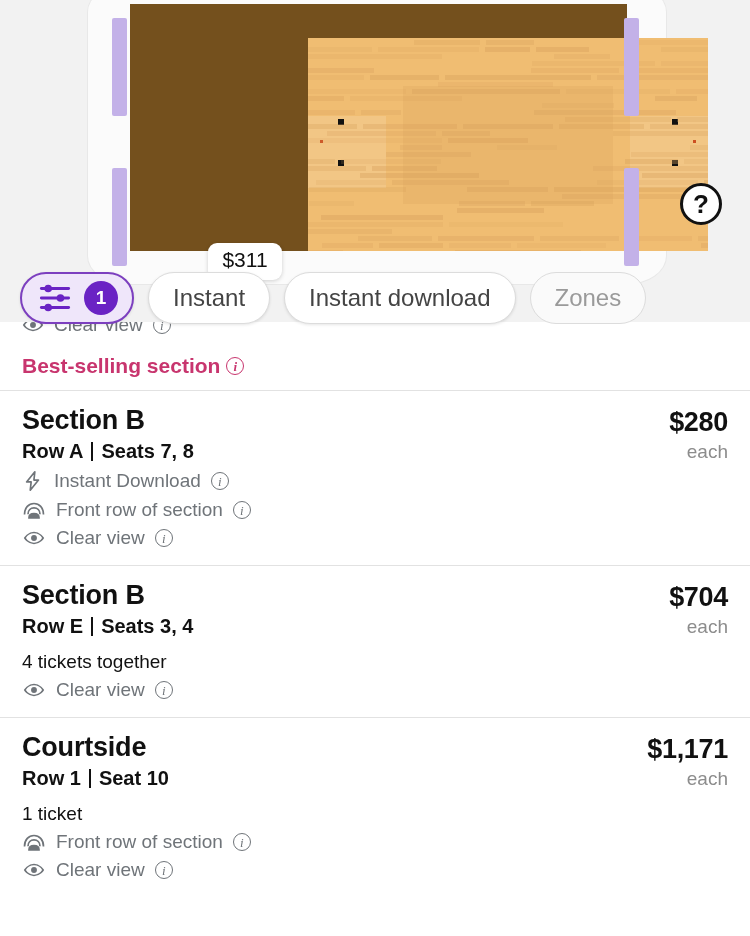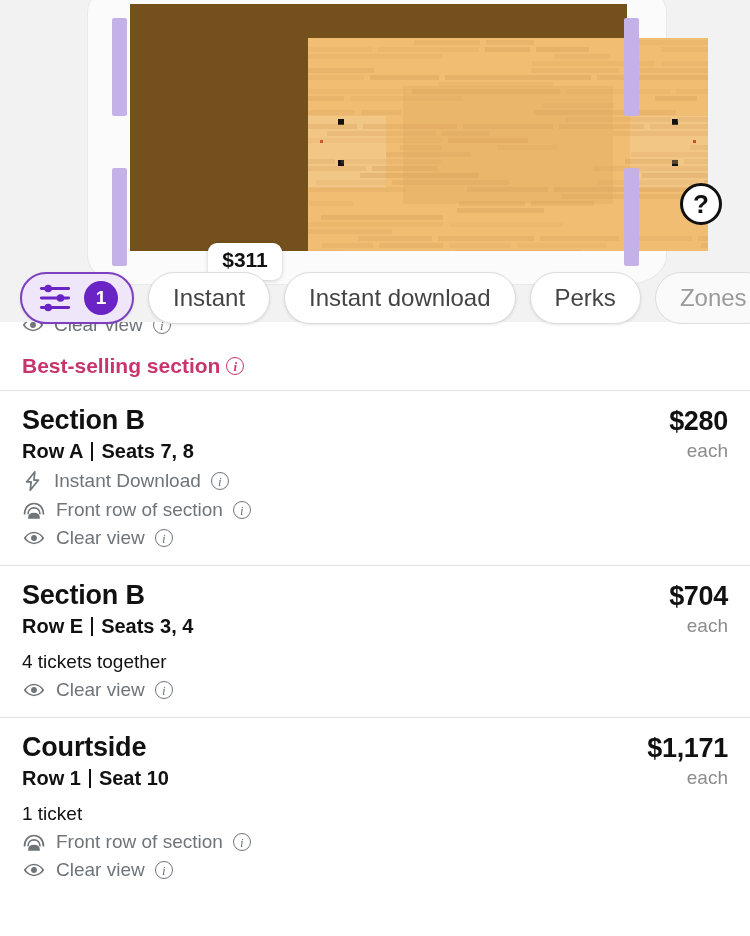--- a/index.html
+++ b/index.html
@@ -105,21 +105,21 @@
   .price-pin {
     position: absolute;
     left: 208px; top: 243px;
     min-width: 74px;
     padding: 5px 11px 8px;
     background: #ffffff;
     border-radius: 9px;
     box-shadow: 0 1px 4px rgba(0,0,0,0.18);
     text-align: center;
     font-size: 21px;
-    font-weight: 700;
+    font-weight: 400;
     color: #111;
     cursor: pointer;
     z-index: 6;
   }
 
   
   .chip-bar {
     position: absolute;
     left: 0; top: 270px;
     width: 750px; height: 56px;
@@ -193,21 +193,21 @@
 
   .listing {
     border-top: 1px solid #e2e2e2;
     padding: 14px 22px 16px 22px;
     position: relative;
     cursor: pointer;
   }
   .listing-head {
     display: flex;
     justify-content: space-between;
-    align-items: center;
+    align-items: flex-end;
   }
   .sec-name {
     font-size: 27px;
     font-weight: 700;
     color: #111;
     letter-spacing: -0.2px;
   }
   .sec-sub {
     font-size: 20px;
     font-weight: 700;
@@ -391,23 +391,20 @@
           <circle cx="7" cy="18" r="2.8" fill="#6a23c4" stroke="none"></circle>
         </svg>
         <span class="filter-badge">1</span>
       </div>
       <div class="chip">
         <span>Instant</span>
       </div>
       <div class="chip">
         <span>Instant download</span>
       </div>
-      <div class="chip">
-        <span>Perks</span>
-      </div>
       <div class="chip disabled">
         <span>Zones</span>
       </div>
     </div>
 
   <div class="list">
 
     <div class="clipped-row">
       <div class="perk">
         <svg width="22" height="22" viewBox="0 0 24 24" fill="none" stroke="#6f7479" stroke-width="1.8">

